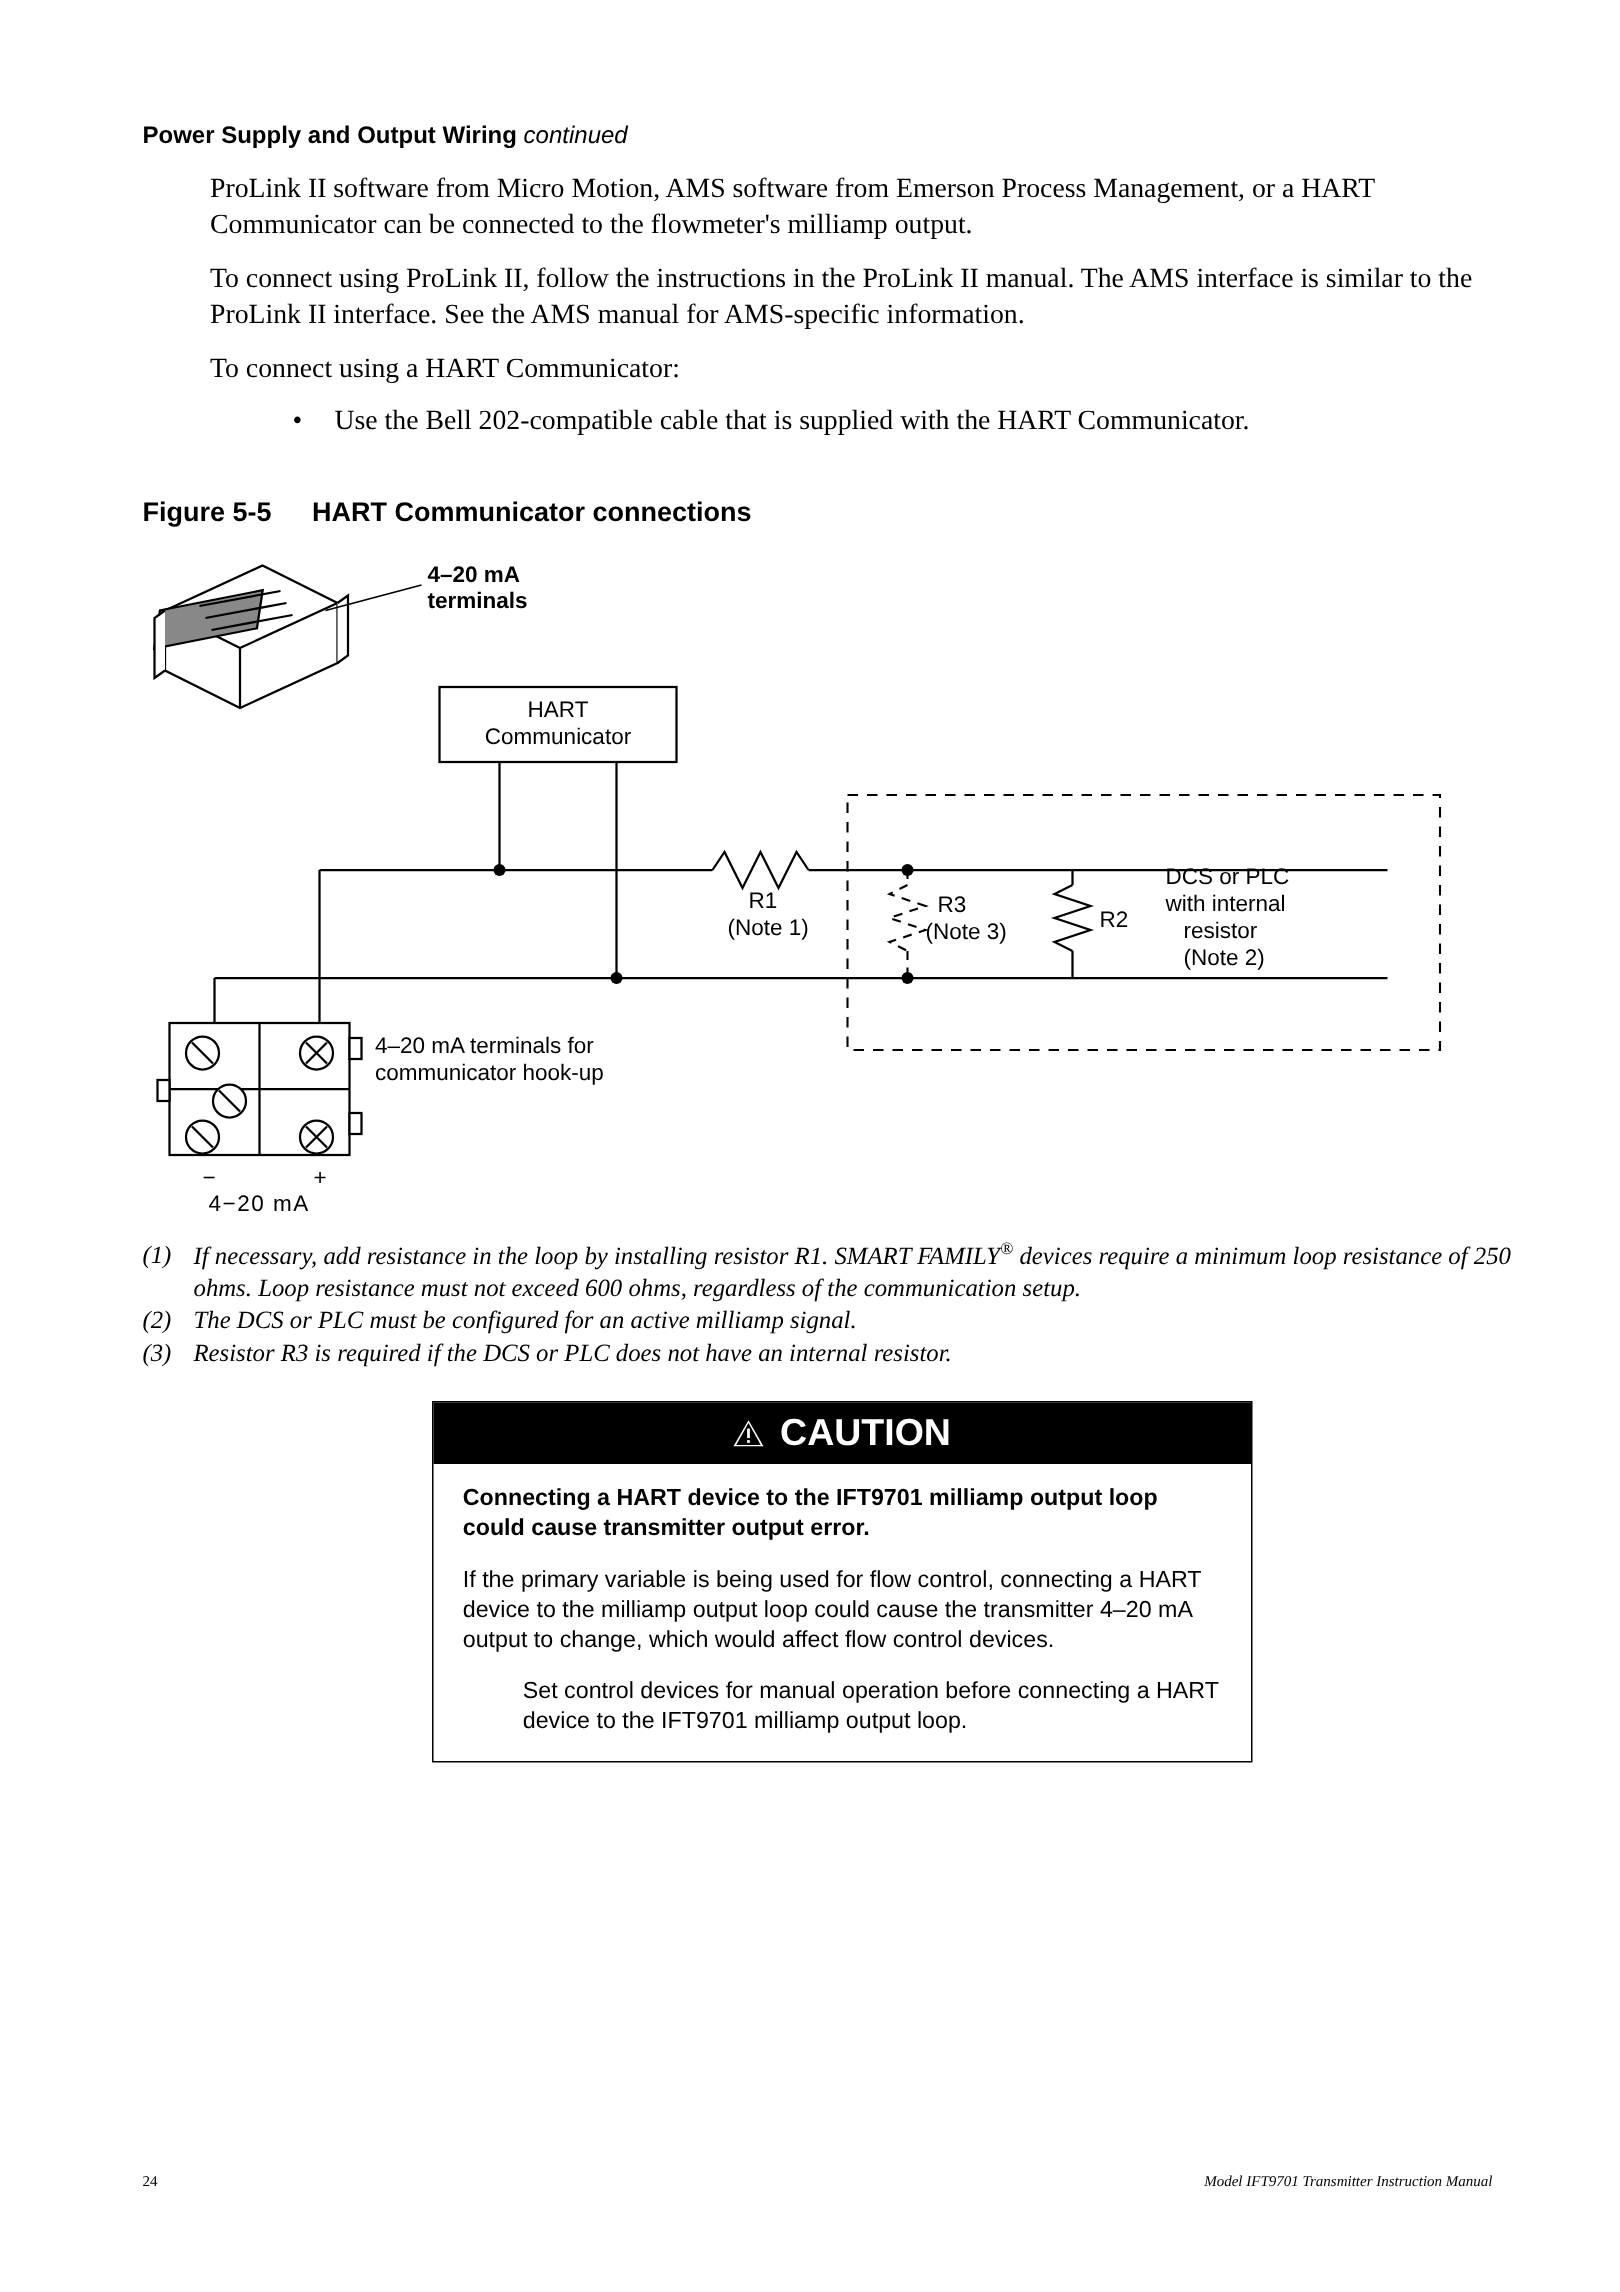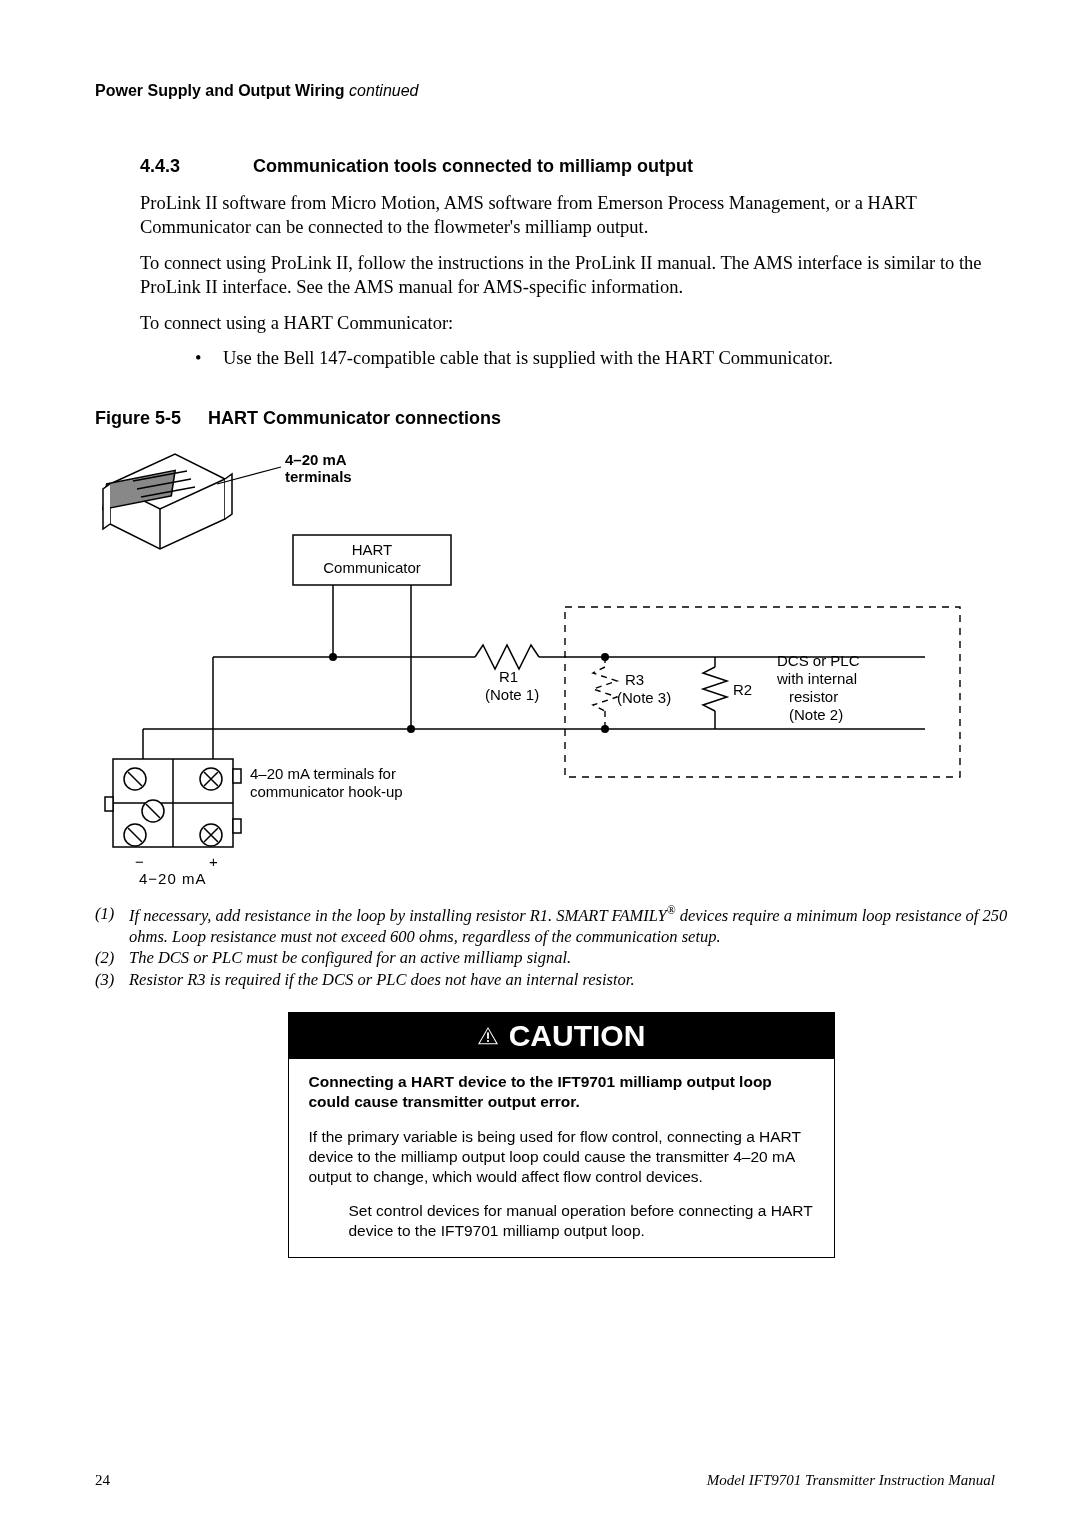--- a/index.html
+++ b/index.html
@@ -106,21 +106,21 @@
       width: 545px;
       margin: 22px auto 0 auto;
       border: 1.8px solid black;
     }
     .caution-header {
       background: black;
       color: white;
       text-align: center;
       font-family: Arial, Helvetica, sans-serif;
       font-weight: bold;
-      font-size: 30px;
+      font-size: 25px;
       padding: 6px 0;
       display: flex;
       align-items: center;
       justify-content: center;
       gap: 10px;
     }
     .caution-icon {
       width: 22px;
       height: 20px;
     }
@@ -137,57 +137,53 @@
     .caution-body p {
       margin: 0 0 14px 0;
     }
     .caution-body p:last-child {
       margin-bottom: 0;
       margin-left: 40px;
     }
     
     .footer {
       position: absolute;
-      bottom: 39px;
+      bottom: 68px;
       left: 95px;
       right: 85px;
       display: flex;
       justify-content: space-between;
       align-items: flex-start;
-      font-size: 15px;
+      font-size: 10px;
     }
     .footer .page-num {
       font-family: "Times New Roman", serif;
     }
     .footer .manual {
       font-style: italic;
       font-family: "Times New Roman", serif;
     }
   </style>
 </head>
 <body>
 
 <div class="page">
 
   <div class="running-header">
     <span>Power Supply and Output Wiring</span>
     <span class="cont">continued</span>
   </div>
 
-  <div class="section-heading">
-    <span class="section-number">4.4.3</span>
-    <span>Communication tools connected to milliamp output</span>
-  </div>
 
   <p class="body-text first-para">ProLink II software from Micro Motion, AMS software from Emerson Process Management, or a HART Communicator can be connected to the flowmeter's milliamp output.</p>
   <p class="body-text">To connect using ProLink II, follow the instructions in the ProLink II manual. The AMS interface is similar to the ProLink II interface. See the AMS manual for AMS-specific information.</p>
   <p class="body-text">To connect using a HART Communicator:</p>
 
   <ul class="bullets">
-    <li>Use the Bell 147-compatible cable that is supplied with the HART Communicator.</li>
+    <li>Use the Bell 202-compatible cable that is supplied with the HART Communicator.</li>
   </ul>
 
   <div class="figure-title">
     <span class="fig-no">Figure 5-5</span>
     <span>HART Communicator connections</span>
   </div>
 
   <div class="diagram">
     <svg viewBox="0 0 870 450" width="870" height="450">
 

